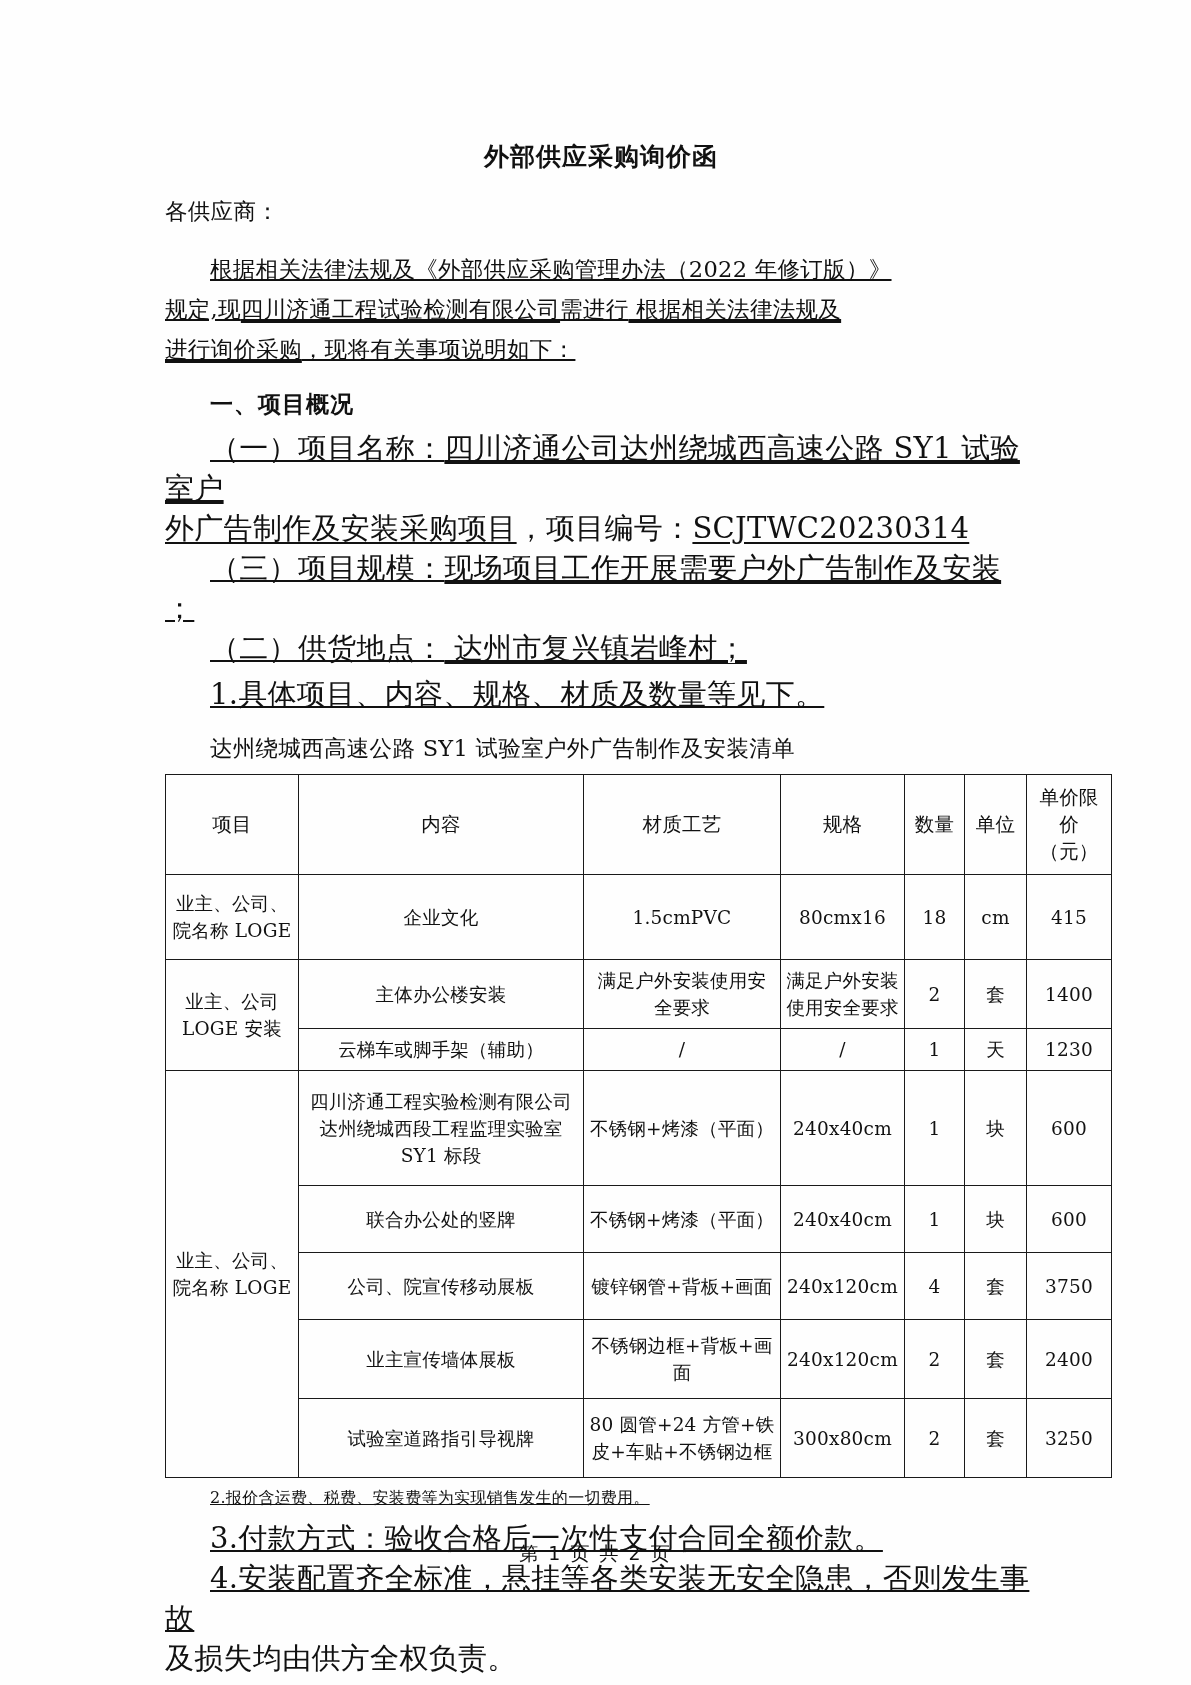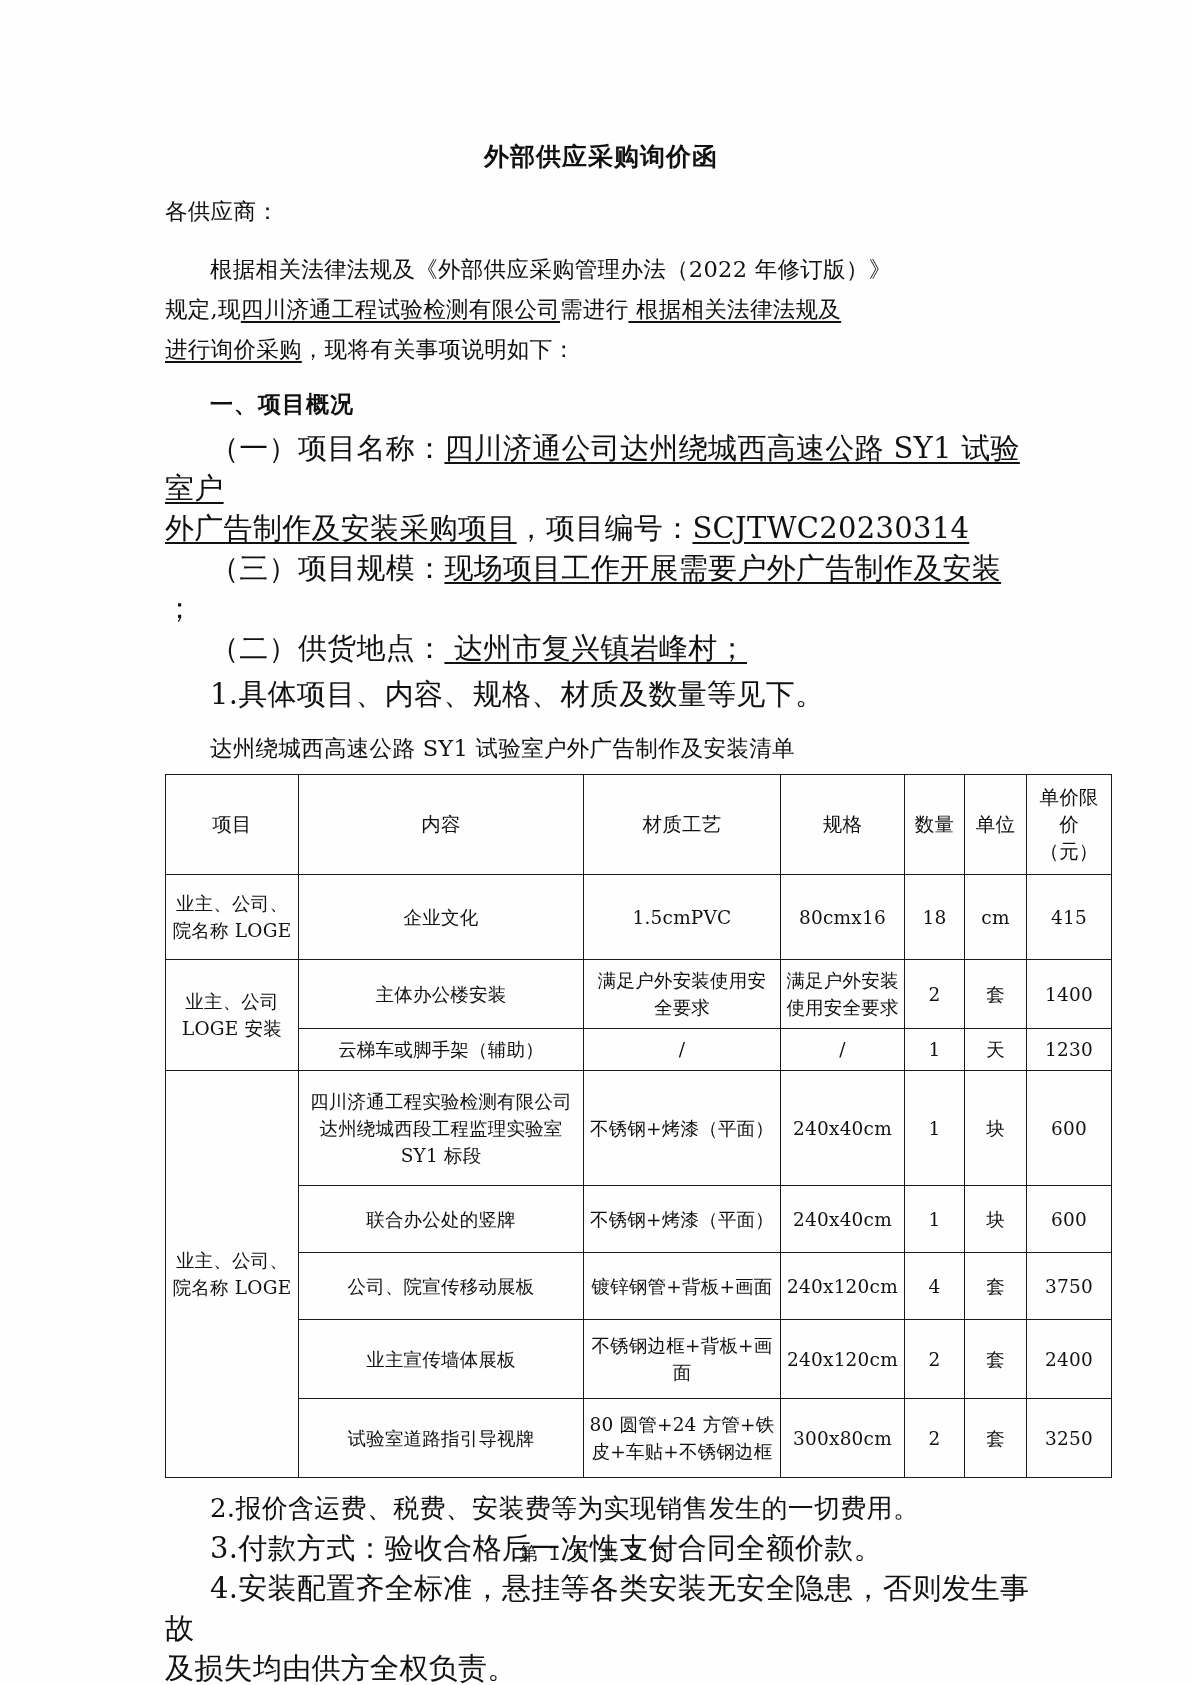--- a/index.html
+++ b/index.html
@@ -39,20 +39,21 @@
     font-size: 22.5px;
     line-height: 40px;
     margin-top: 18px;
     text-align: justify;
     letter-spacing: 0.3px;
   }
   .para.first {
   }
   .indent2 {
     text-indent: 45px;
+    text-decoration: underline;
   }
   .u {
     text-decoration: underline;
     text-underline-offset: 4px;
   }
   .sec-head {
     font-size: 23px;
     font-weight: bold;
     margin-top: 20px;
     text-indent: 45px;
@@ -89,23 +90,22 @@
   }
   table.goods th {
     font-size: 19.5px;
     padding: 9px 4px;
   }
   td.left {
     text-align: left;
     padding-left: 7px;
   }
   .after-table {
-    font-size: 26px;
-    line-height: 40px;
-    margin-top: 10px;
+    font-size: 16px;
+    line-height: 40px;
     letter-spacing: 0.3px;
   }
   .footer {
     position: absolute;
     left: 0;
     right: 0;
     bottom: 118px;
     text-align: center;
     font-size: 19px;
     font-weight: normal;

